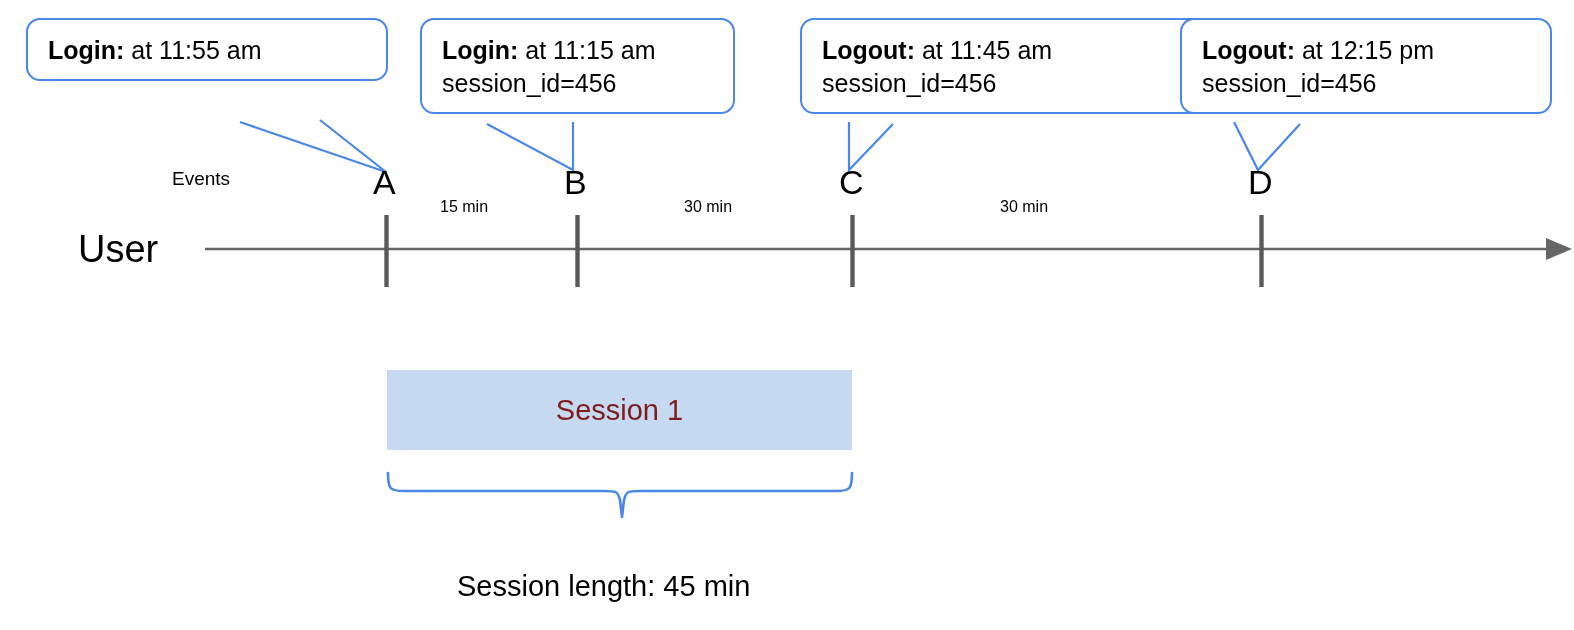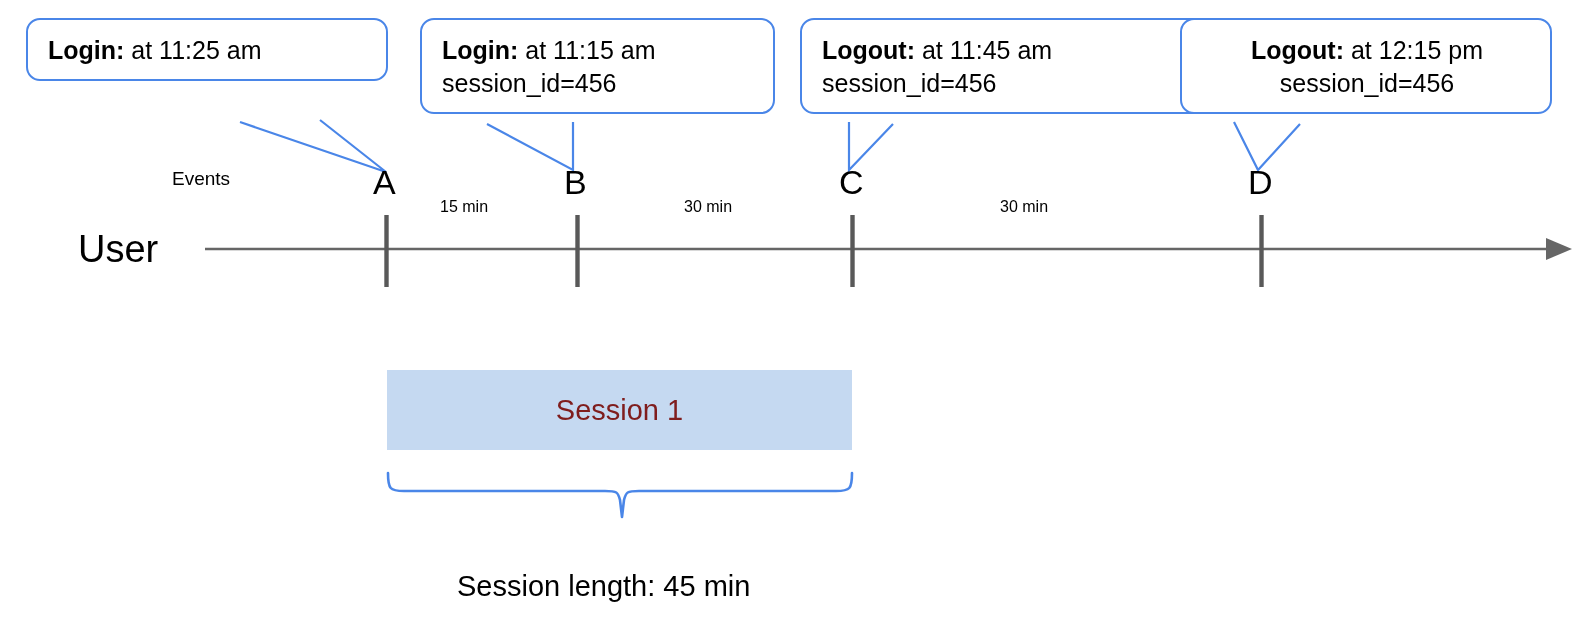--- a/index.html
+++ b/index.html
@@ -96,39 +96,39 @@
              C 617 491, 618 492, 620 500
              L 622 517
              L 624 500
              C 626 492, 627 491, 639 491
              L 836 491
              C 850 491, 852 489, 852 473" fill="none" stroke="#4a86e8" stroke-width="2.6" stroke-linecap="round" stroke-linejoin="round"></path>
   </svg>
 
   <div class="callout" style="left:26px; top:18px; width:362px;">
     <div class="line1">
-      <b>Login:</b><span> at 11:25 am</span>
+      <b>Login:</b><span> at 11:55 am</span>
     </div>
   </div>
 
-  <div class="callout" style="left:420px; top:18px; width:355px;">
+  <div class="callout" style="left:420px; top:18px; width:315px;">
     <div class="line1">
       <b>Login:</b><span> at 11:15 am</span>
     </div>
     <div class="line2">session_id=456</div>
   </div>
 
   <div class="callout" style="left:800px; top:18px; width:420px;">
     <div class="line1">
       <b>Logout:</b><span> at 11:45 am</span>
     </div>
     <div class="line2">session_id=456</div>
   </div>
 
-  <div class="callout" style="left:1180px; top:18px; width:372px;text-align:center;">
+  <div class="callout" style="left:1180px; top:18px; width:372px;">
     <div class="line1">
       <b>Logout:</b><span> at 12:15 pm</span>
     </div>
     <div class="line2">session_id=456</div>
   </div>
 
   <div class="lbl events-label" style="left:172px; top:168px;">Events</div>
 
   <div class="lbl user-label" style="left:78px; top:228px;">User</div>
 

